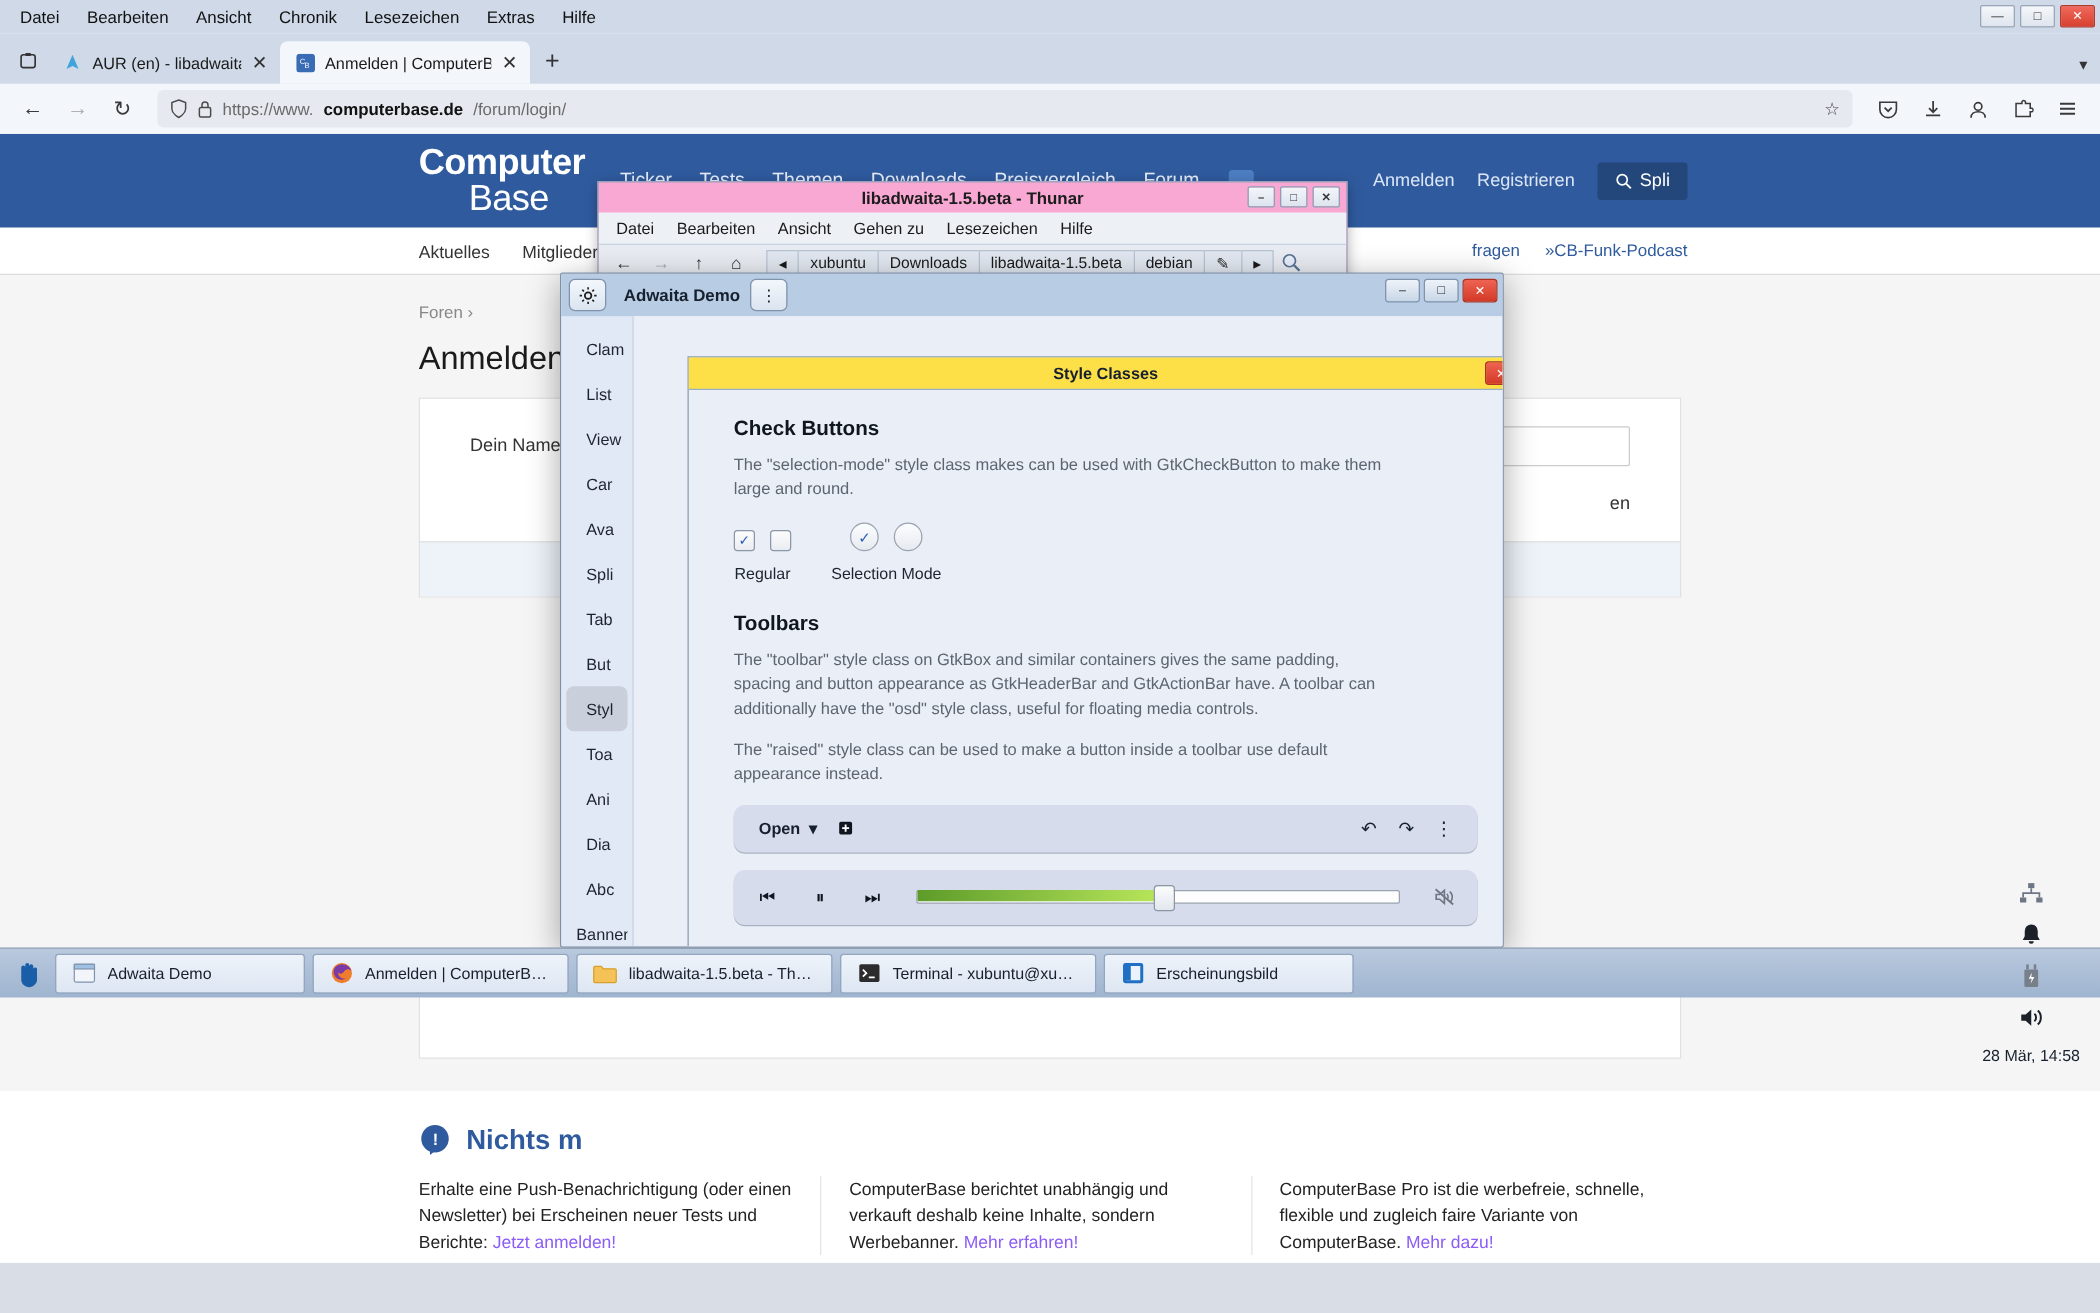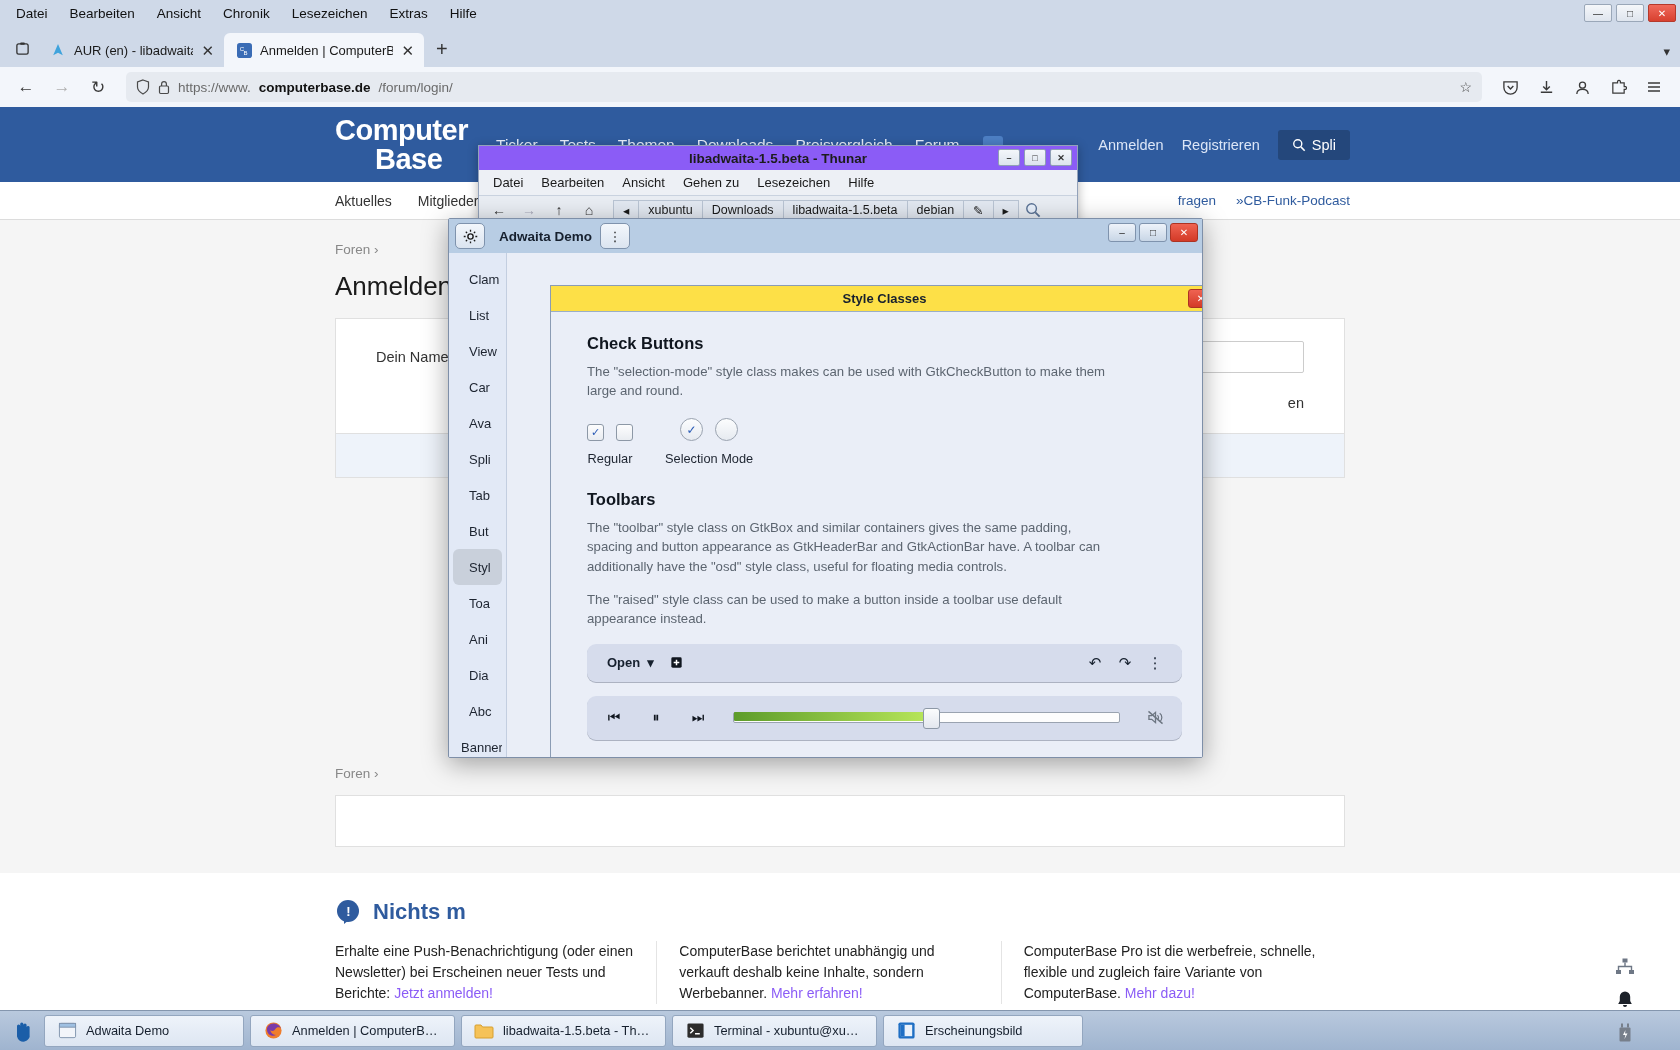--- a/index.html
+++ b/index.html
@@ -2,21 +2,21 @@
 <html><head>
 <meta charset="utf-8">
 <style>
   * { box-sizing: border-box; margin: 0; padding: 0; }
   html, body {
     width: 1680px; height: 1050px;
     font-family: "Liberation Sans", sans-serif;
     overflow: hidden;
     background: #d8dde6;
   }
-  #root { position: relative; width: 1680px; height: 1050px; padding-left: 45px; }
+  #root { position: relative; width: 1680px; height: 798px; padding-left: 45px; }
 
   
   .ff-window { position: absolute; left: 0; top: 0; width: 1680px; height: 1010px; background: #fff; }
 
   .ff-menubar {
     height: 27px; background: #cfd9e8; display: flex; align-items: center;
     padding-left: 6px; gap: 2px; position: relative;
   }
   .ff-menu-item { font-size: 13.5px; color: #111; padding: 3px 10px; cursor: default; }
   .ff-wincontrols { position: absolute; right: 4px; top: 4px; display: flex; gap: 4px; }
@@ -48,21 +48,21 @@
     display: flex; align-items: center; padding: 0 10px; gap: 8px; font-size: 13.5px; color: #6a6a6a;
   }
   .urlbar .host { color: #111; font-weight: bold; }
   .urlbar .star { margin-left: auto; font-size: 14px; color: #444; }
 
   
   .page { position: absolute; left: 0; top: 107px; width: 1680px; height: 903px; background: #fff; overflow: hidden; }
   .cb-header { height: 75px; background: #2f5b9e; display: flex; align-items: center; position: relative; }
   .cb-logo { margin-left: 335px; width: 145px; color: #fff; line-height: 1; }
   .cb-logo .l1 { font-size: 29px; font-weight: bold; letter-spacing: -0.5px; }
-  .cb-logo .l2 { font-size: 29px; font-weight: bold; letter-spacing: -0.5px; margin-left: 40px; }
+  .cb-logo .l2 { font-size: 29px; font-weight: normal; letter-spacing: -0.5px; margin-left: 40px; }
   .cb-nav { display: flex; align-items: center; gap: 22px; margin-left: 16px; }
   .cb-nav a { color: #e8eefb; font-size: 15.5px; text-decoration: none; }
   .cb-right { position: absolute; right: 330px; display: flex; align-items: center; gap: 18px; }
   .cb-right a { color: #dce6f7; font-size: 14.5px; text-decoration: none; }
   .cb-search { background: #24477b; color:#fff; padding: 7px 14px; border-radius: 3px; font-size: 14.5px; display:flex; gap:6px; align-items:center;}
 
   .cb-subnav { height: 38px; background: #fff; border-bottom: 1px solid #dcdcdc; display: flex; align-items: center;
                padding-left: 335px; gap: 26px; font-size: 14px; color: #333; }
   .cb-subnav .right { margin-left: auto; margin-right: 330px; display: flex; gap: 20px; color: #2f5b9e; font-size: 13.5px; }
 
@@ -80,21 +80,21 @@
   .cb-notice { background: #fff; padding: 26px 335px 22px 335px; }
   .notice-h { display: flex; align-items: center; gap: 12px; font-size: 22px; color: #2f5b9e; font-weight: bold; margin-bottom: 16px; }
   .notice-cols { display: flex; gap: 0; }
   .ncol { flex: 1; padding: 0 22px; font-size: 14px; line-height: 1.5; color: #222; border-right: 1px solid #e4e4e4; }
   .ncol:first-child { padding-left: 0; }
   .ncol:last-child { border-right: none; }
   .ncol a { color: #8b5cf6; text-decoration: none; }
 
   
   .thunar { position: absolute; left: 478px; top: 145px; width: 600px; height: 80px;
-            background: #8b5cf6; border: 1px solid #93a2ba; box-shadow: 0 2px 10px rgba(0,0,0,.30); }
+            background: #f9a8d4; border: 1px solid #93a2ba; box-shadow: 0 2px 10px rgba(0,0,0,.30); }
   .th-title { height: 24px; display: flex; align-items: center; justify-content: center;
               font-size: 13.5px; font-weight: bold; color: #1c1c1c; position: relative; }
   .th-wc { position: absolute; right: 5px; top: 3px; display: flex; gap: 4px; }
   .th-wc .b { width: 22px; height: 17px; border: 1px solid #8f9fb5; border-radius: 2px;
               background: linear-gradient(#f3f6fa,#dde4ee); font-size: 9px; display:flex; align-items:center; justify-content:center; color:#333;}
   .th-menu { height: 26px; background: #edf0f5; display: flex; align-items: center; gap: 18px; padding-left: 14px;
              font-size: 13px; color: #1a1a1a; border-bottom: 1px solid #c9d2df; }
   .th-tool { height: 28px; background: #e9edf3; display: flex; align-items: center; gap: 6px; padding: 0 8px; font-size: 12.5px;}
   .th-tool .ic { width: 24px; text-align: center; color: #333; font-size: 14px; }
   .th-crumbs { display: flex; align-items: center; margin-left: 6px; }

